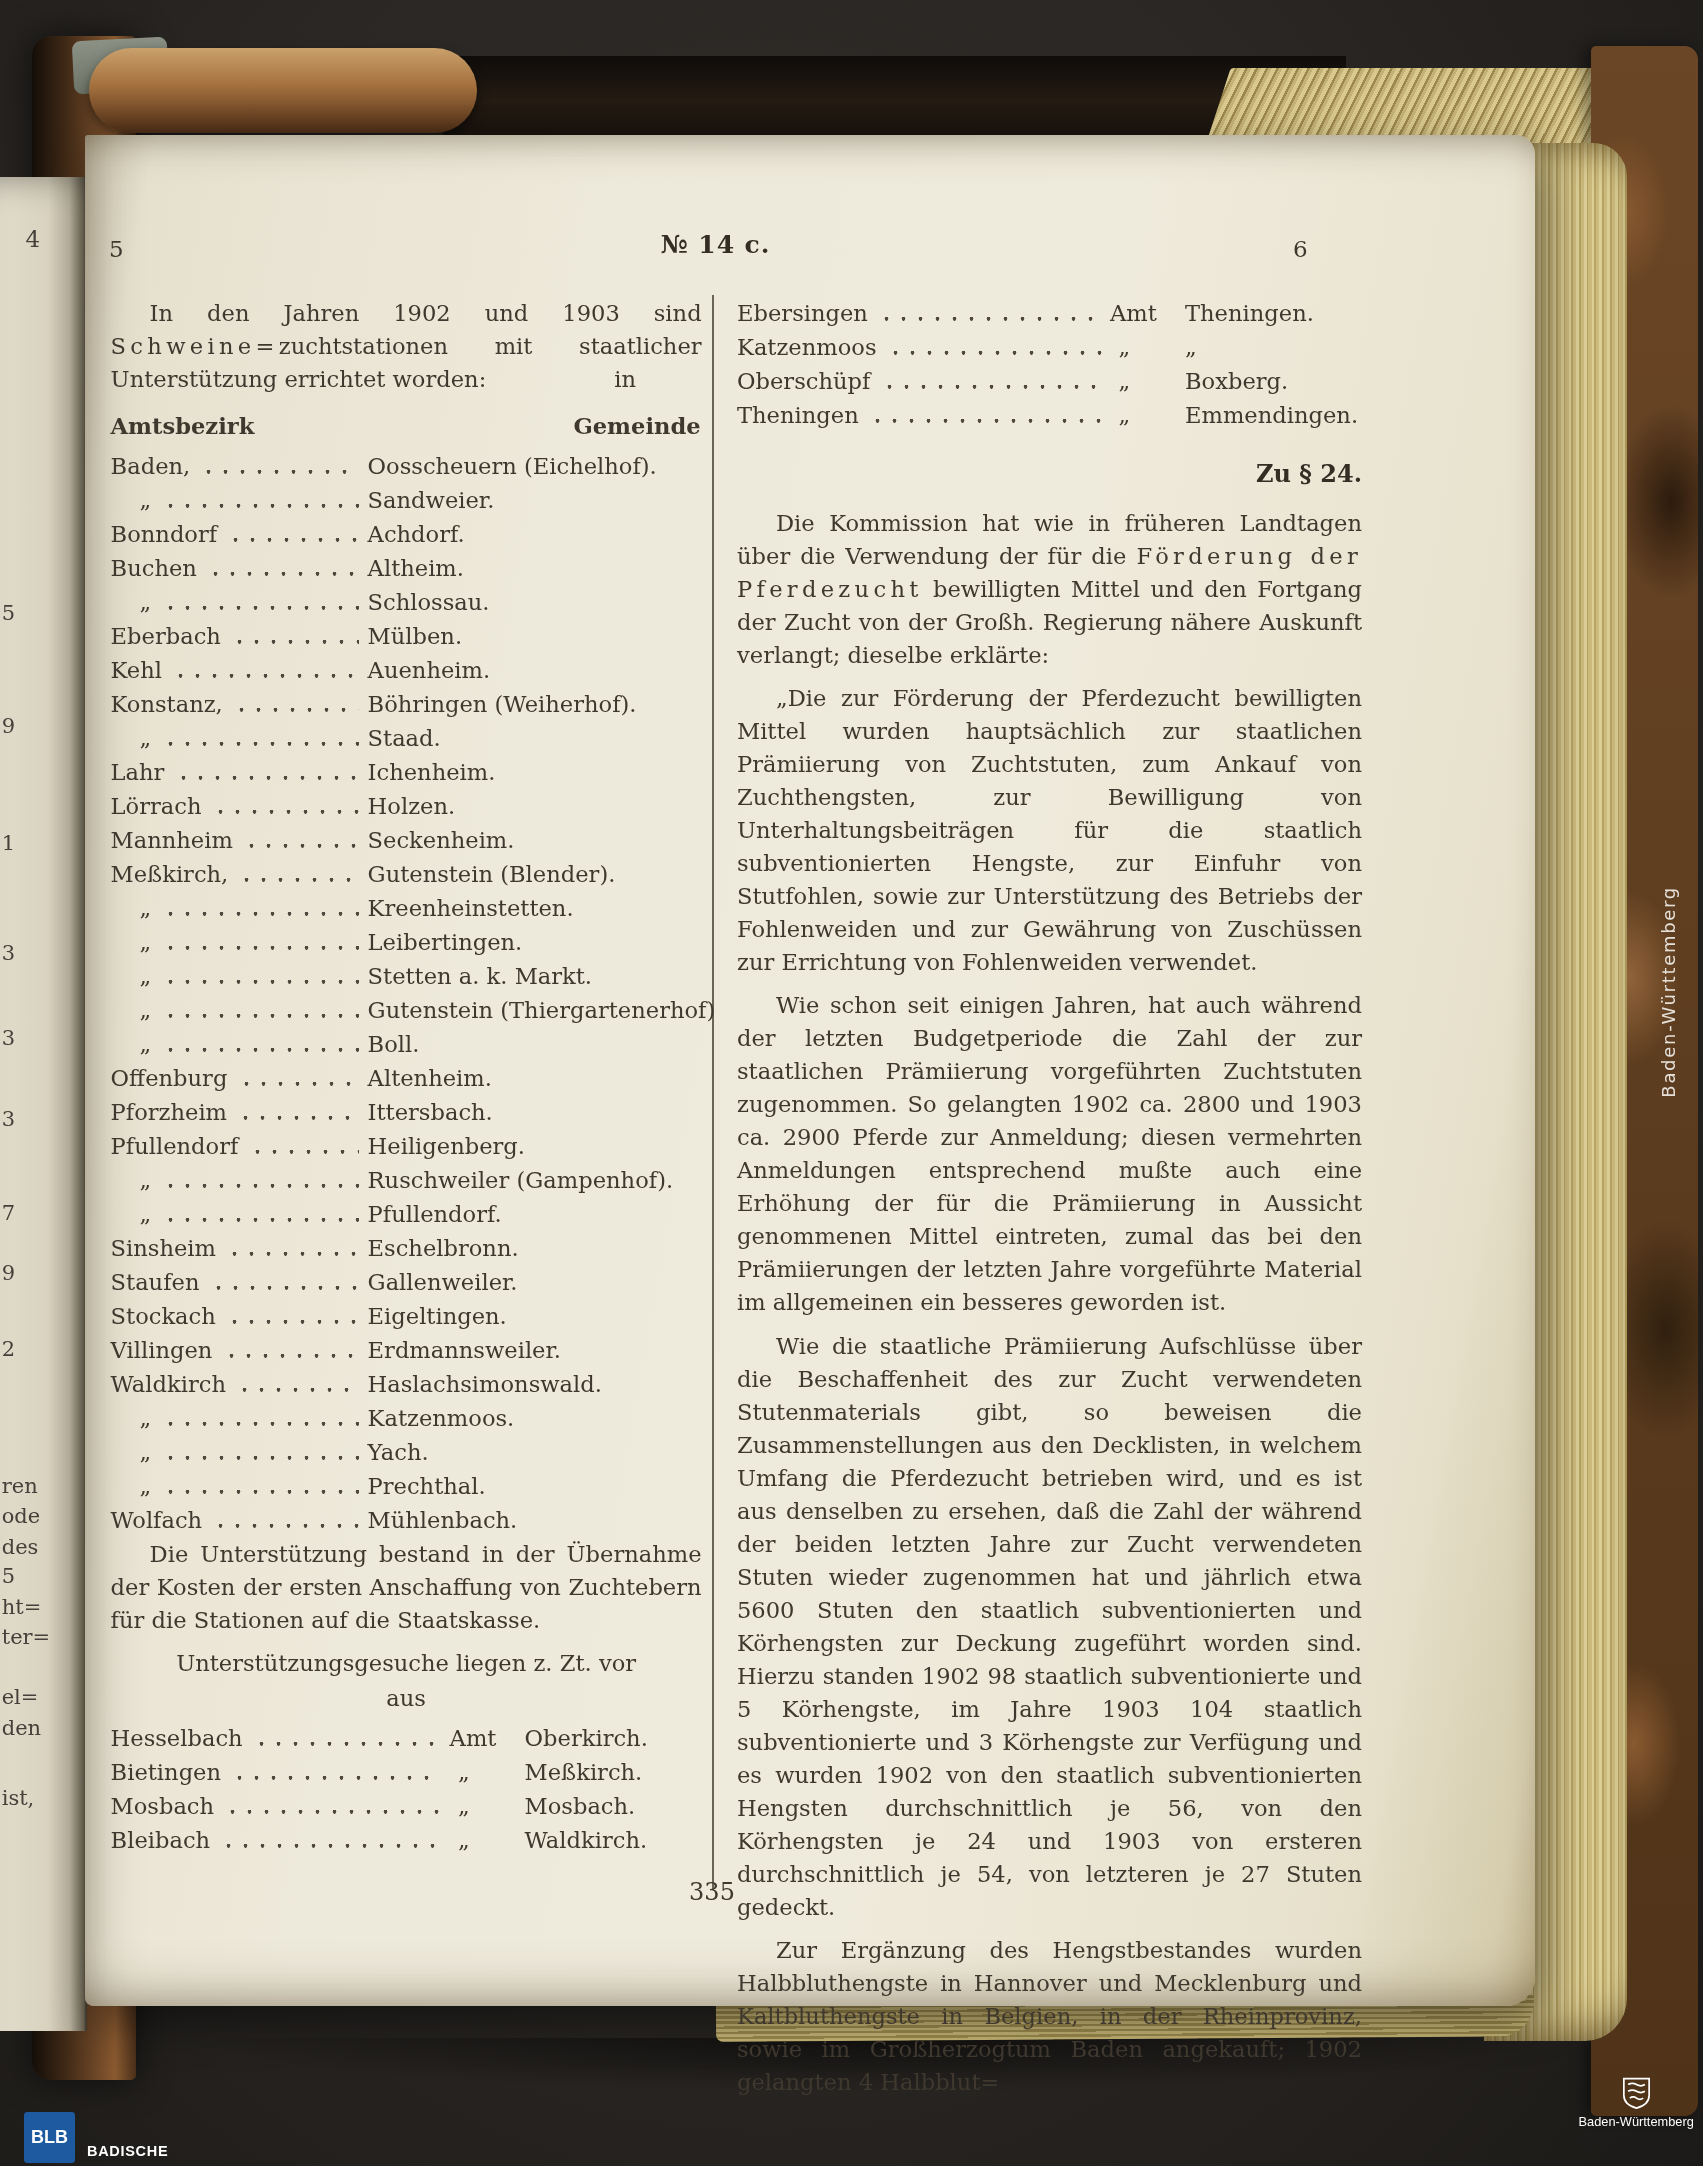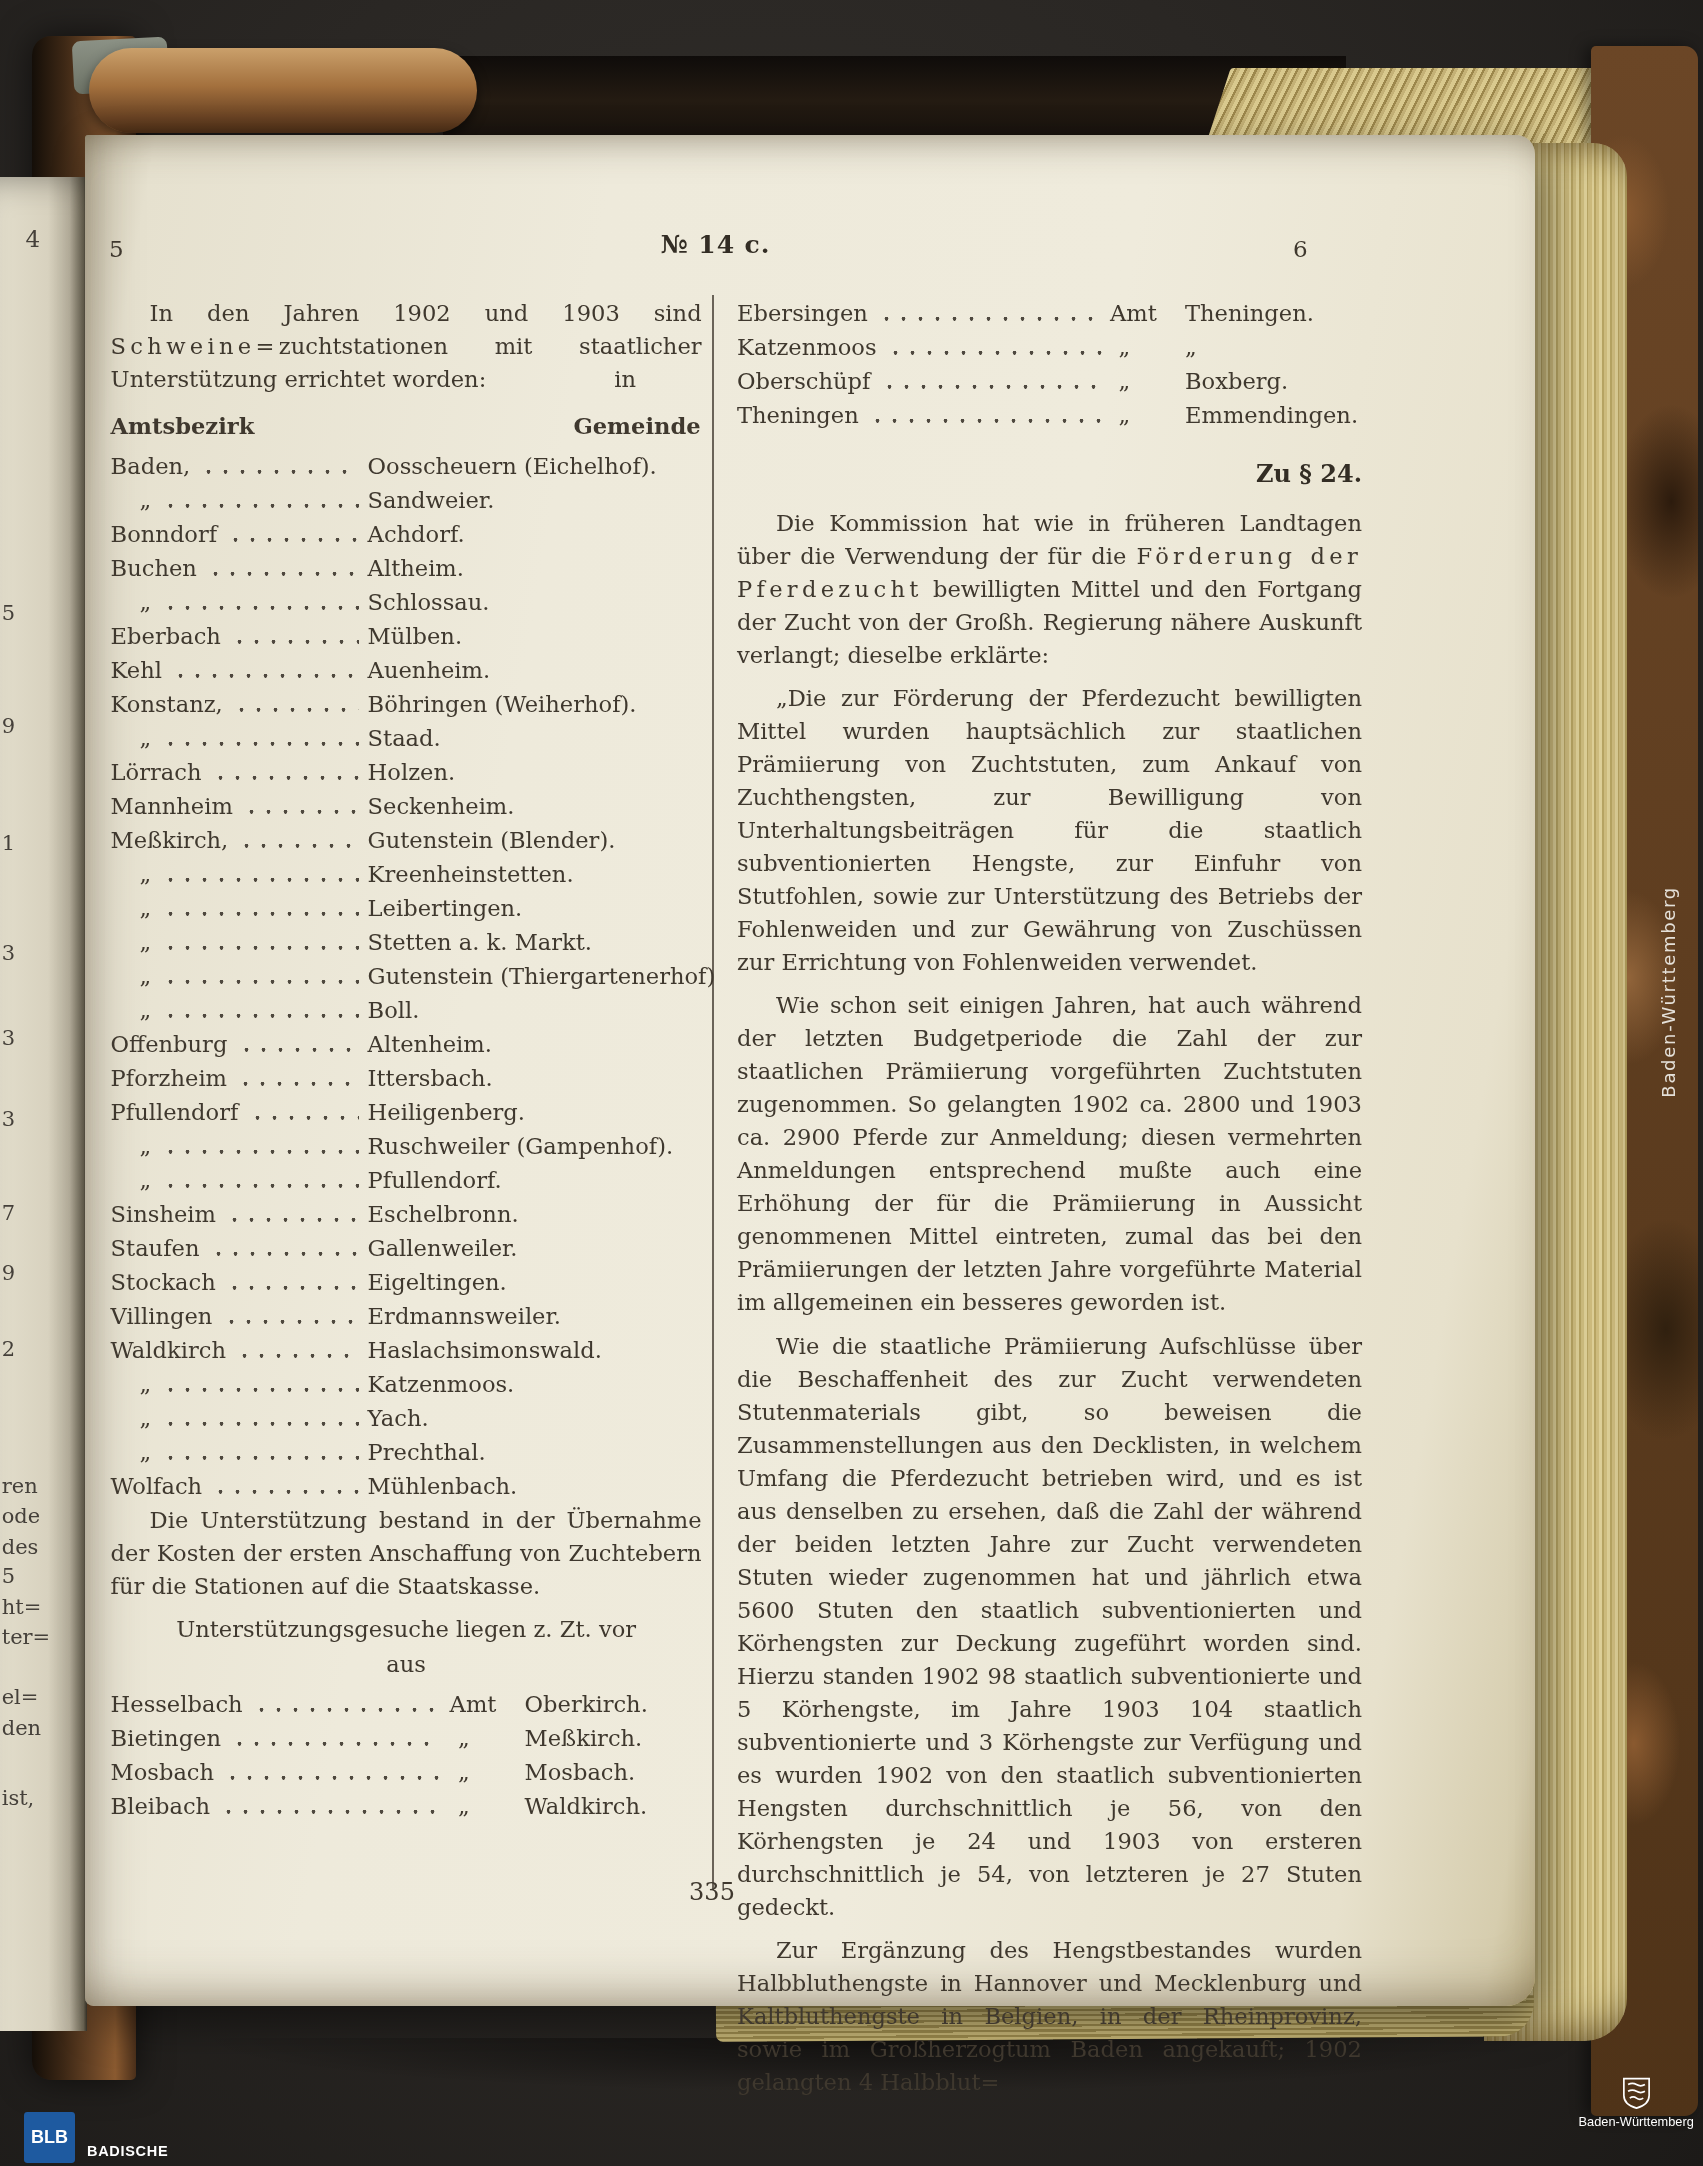--- a/index.html
+++ b/index.html
@@ -215,20 +215,25 @@
             <span class="dots"></span>
             <span class="gemeinde">Böhringen (Weiherhof).</span>
           </div>
 
           <div class="row">
             <span class="district ditto">„</span>
             <span class="dots"></span>
             <span class="gemeinde">Staad.</span>
           </div>
 
+          <div class="row">
+            <span class="district">Lahr</span>
+            <span class="dots"></span>
+            <span class="gemeinde">Ichenheim.</span>
+          </div>
 
           <div class="row">
             <span class="district">Lörrach</span>
             <span class="dots"></span>
             <span class="gemeinde">Holzen.</span>
           </div>
 
           <div class="row">
             <span class="district">Mannheim</span>
             <span class="dots"></span>

